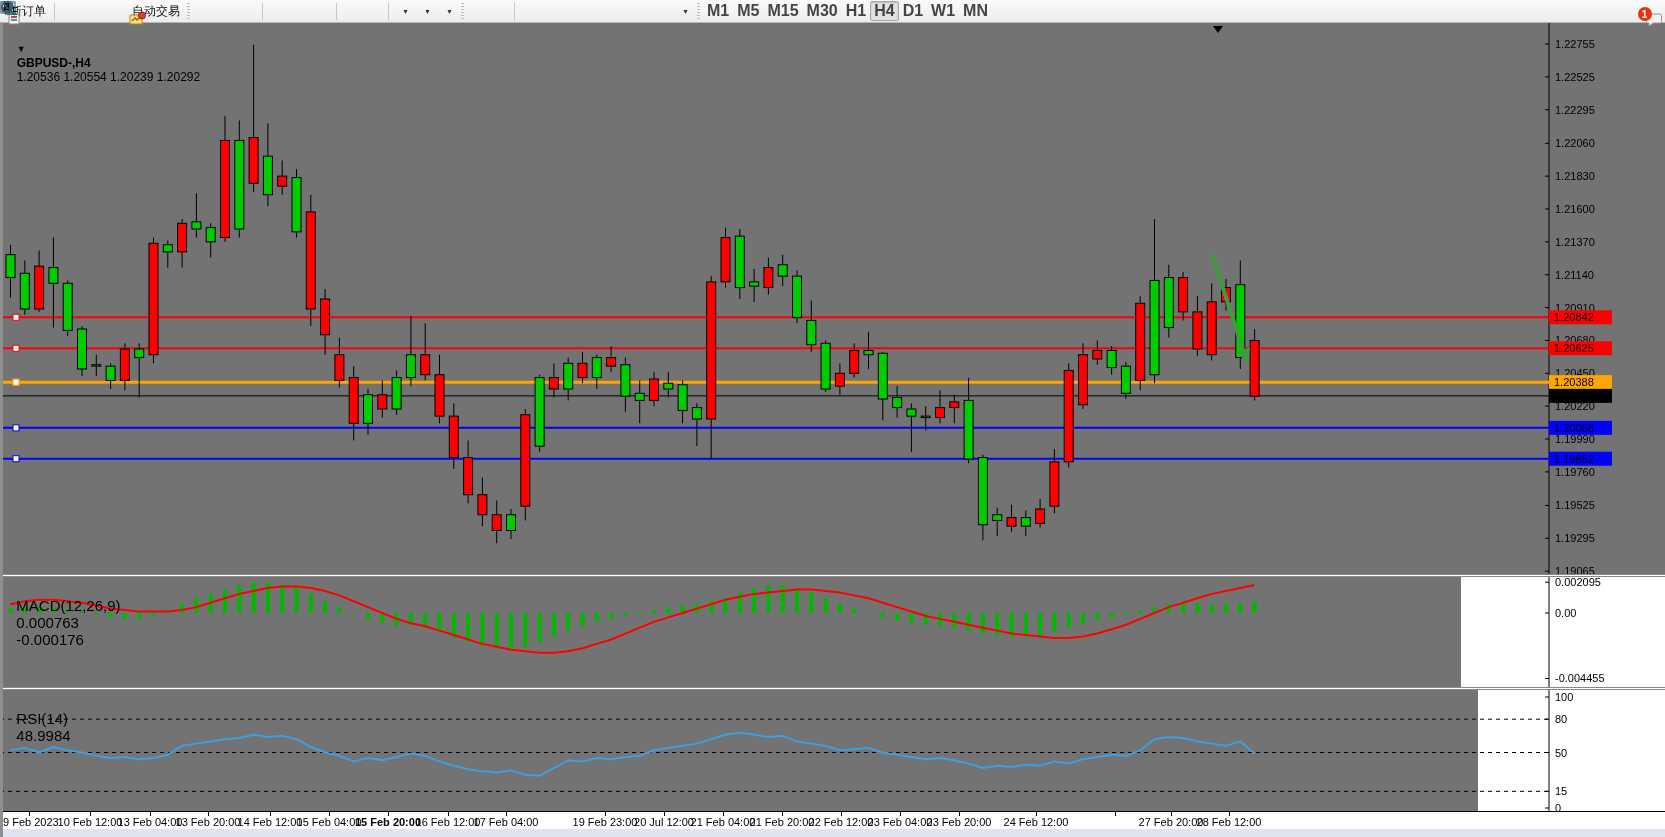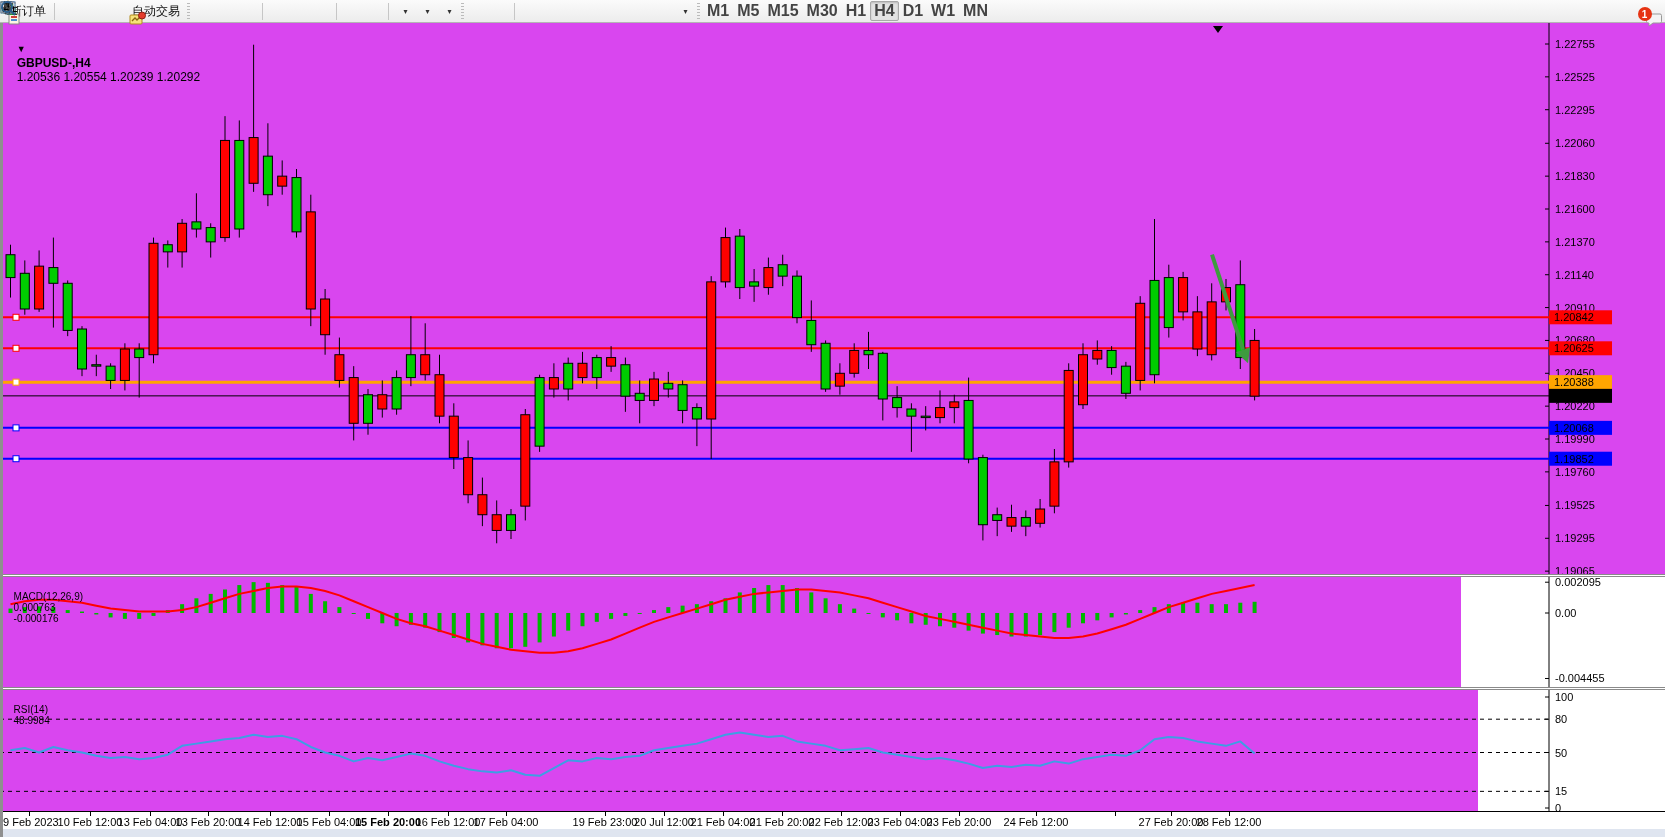--- a/index.html
+++ b/index.html
@@ -17,34 +17,34 @@
     background:repeating-linear-gradient(#bbb 0 1px,transparent 1px 3px);width:3px}
   .vsep{width:1px;height:17px;background:#c6c6c6;margin:0 3px}
   .spacer{flex:1}
   .caret{font-size:8px;color:#333;margin-left:1px}
   .cjk{font-size:12px;color:#111}
   .badge{position:absolute;top:-4px;right:-6px;background:#e63312;color:#fff;border-radius:50%;
     width:14px;height:14px;font-size:10px;font-weight:700;display:flex;align-items:center;justify-content:center}
   .iconwrap{position:relative;display:inline-flex}
   
   .left-edge{position:absolute;left:0;top:23px;width:3px;height:814px;background:#8f8f8f;z-index:40}
-  .panel{position:absolute;left:0;background:#d946ef}
+  .panel{position:absolute;left:0;background:#737373}
   #panel-price{top:23px;height:551px;width:1665px}
   #sep1{position:absolute;top:574px;left:0;width:1665px;height:3px;background:#fff;
     border-top:1px solid #8a8a8a;border-bottom:1px solid #8a8a8a}
   #panel-macd{top:577px;height:110px;width:1461px}
   #sep2{position:absolute;top:687px;left:0;width:1665px;height:3px;background:#fff;
     border-top:1px solid #8a8a8a;border-bottom:1px solid #8a8a8a}
   #panel-rsi{top:690px;height:121px;width:1478px}
   #time-axis{position:absolute;top:811px;left:0;width:1665px;height:18px;background:#fff;
     border-top:1px solid #000}
   #bottom-strip{position:absolute;top:829px;left:0;width:1665px;height:8px;background:#dfe5f0}
   svg{position:absolute;left:0;top:0}
   svg text{font-family:"Liberation Sans",sans-serif;font-size:11px;fill:#000}
-  .overlay-label{position:absolute;z-index:30;font-size:10px;color:#000;white-space:pre}
+  .overlay-label{position:absolute;z-index:30;font-size:15px;color:#000;white-space:pre}
   #chart-title{left:10px;top:28px;font-size:12px}
   #chart-title .sym{font-weight:700}
   #macd-label{left:8px;top:580px}
   #rsi-label{left:8px;top:693px}
   .tick-label{position:absolute;top:4px;transform:translateX(-50%);font-size:11px;color:#000;white-space:nowrap}
   .tick-mark{position:absolute;top:0;width:1px;height:4px;background:#000}
 </style>
 </head>
 <body>
 

